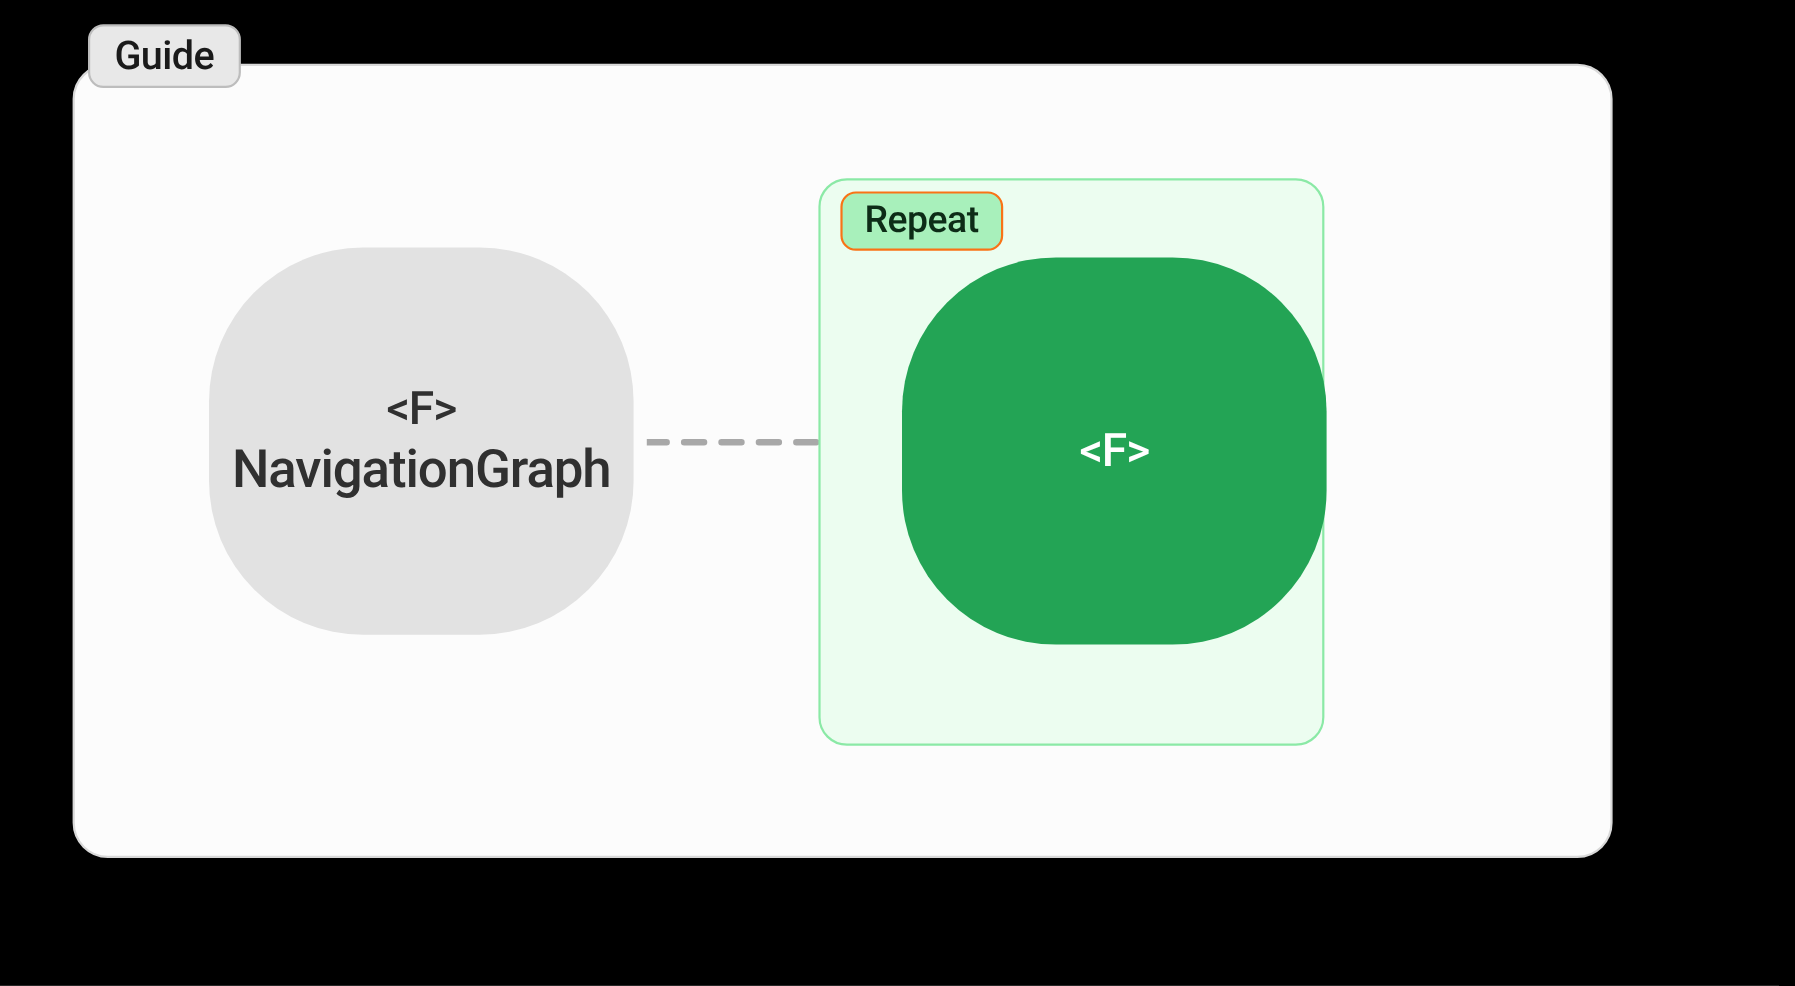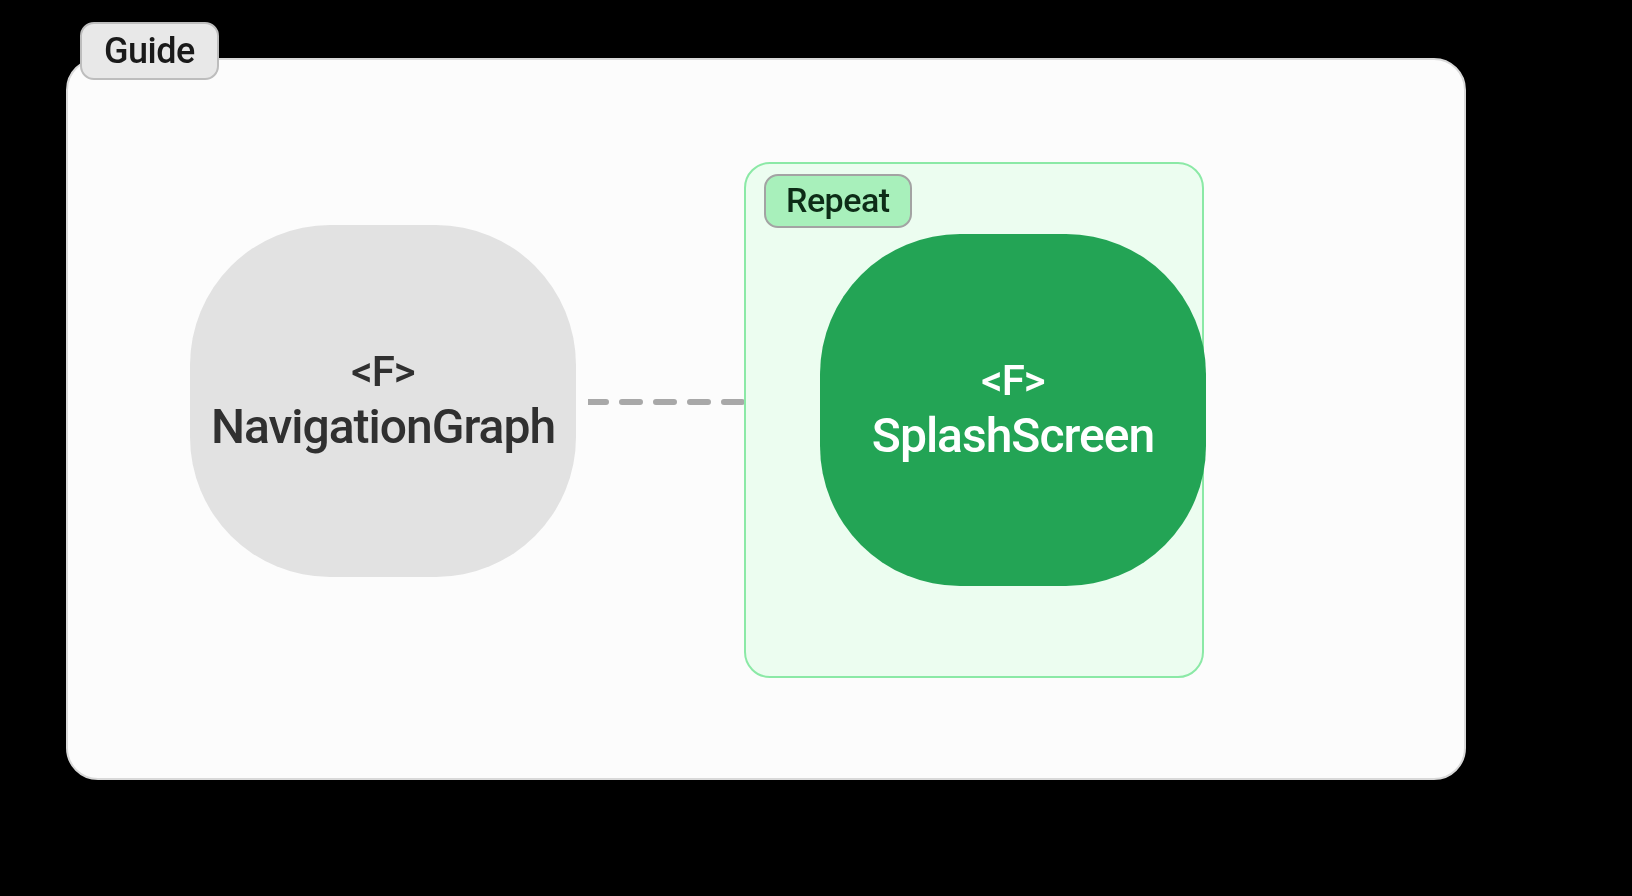--- a/index.html
+++ b/index.html
@@ -87,21 +87,21 @@
     height: 516px;
     background: #ecfdf0;
     border: 2px solid #8be9a6;
     border-radius: 26px;
   }
   .repeat-tag {
     position: absolute;
     left: 764px;
     top: 174px;
     background: #a8f0bb;
-    border: 2px solid #a3a3a3;
+    border: 2px solid #f97316;
     border-radius: 14px;
     padding: 4px 20px 6px 20px;
     font-size: 34px;
     font-weight: 500;
     color: #0d2c17;
     letter-spacing: -0.5px;
   }
 
   .node-splash {
     left: 820px;
@@ -132,16 +132,15 @@
       <path d="M196 4 L218 20 L196 36" fill="none" stroke="#a8a8a8" stroke-width="6" stroke-linecap="round" stroke-linejoin="round"></path>
     </svg>
   </div>
 
   <div class="repeat-box"></div>
 
   <div class="repeat-tag">Repeat</div>
 
   <div class="node node-splash">
     <div class="tag-f">&lt;F&gt;</div>
-    <div class="label">SplashScreen</div>
   </div>
 
 </div>
 
 </body></html>

